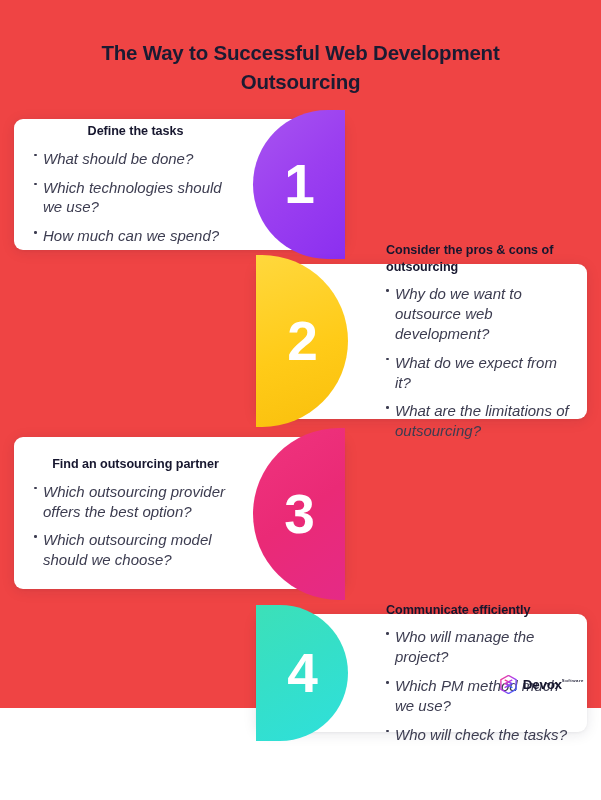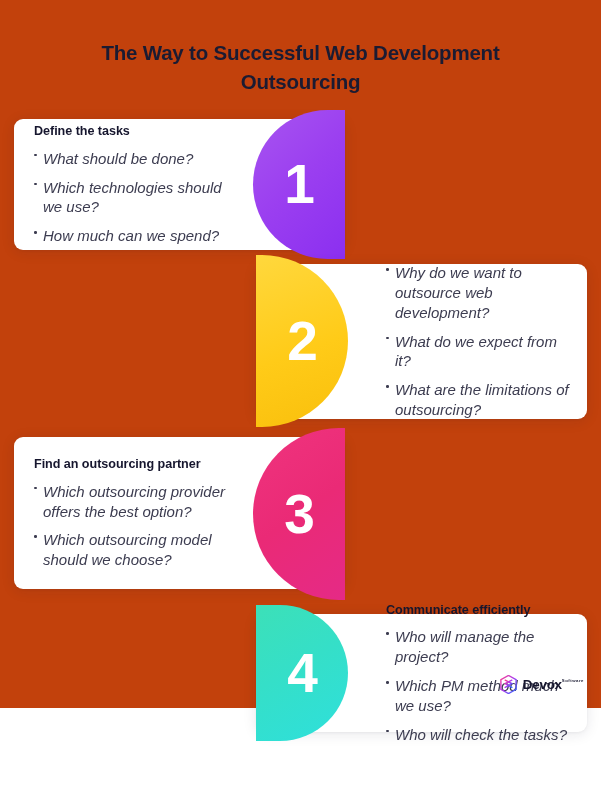--- a/index.html
+++ b/index.html
@@ -7,21 +7,21 @@
   html, body {
     width:601px; height:800px;
     background:#ffffff;
     font-family:"Liberation Sans", sans-serif;
     overflow:hidden;
   }
 
   .page {
     position:relative;
     width:601px; height:708px;
-    background:#c2410c;
+    background:#ef4444;
   }
 
   
   .title {
     position:absolute;
     left:0; right:0; top:38px;
     text-align:center;
     font-size:20.5px;
     font-weight:bold;
     line-height:1.42;
@@ -41,21 +41,21 @@
 
   .card .panel {
     position:absolute;
     top:0; bottom:0;
     display:flex;
     flex-direction:column;
     justify-content:center;
   }
 
   
-  .card.num-right .panel { left:20px; right:108px; }
+  .card.num-right .panel { left:20px; right:108px;align-items:center; }
   .card.num-left  .panel { left:130px; right:18px; }
 
   .card-title {
     font-size:12.6px;
     font-weight:bold;
     color:#16162e;
     line-height:1.33;
     letter-spacing:-0.05px;
     margin-bottom:9px;
   }
@@ -178,20 +178,21 @@
     <div class="badge flat-right g-purple">
       <span class="num">1</span>
     </div>
   </div>
 
   <div class="card num-left" id="card-2">
     <div class="badge flat-left g-yellow">
       <span class="num">2</span>
     </div>
     <div class="panel">
+      <div class="card-title">Consider the pros &amp; cons of outsourcing</div>
       <ul class="bullets">
         <li>Why do we want to outsource web development?</li>
         <li>What do we expect from it?</li>
         <li>What are the limitations of outsourcing?</li>
       </ul>
     </div>
   </div>
 
   <div class="card num-right" id="card-3">
     <div class="panel">

